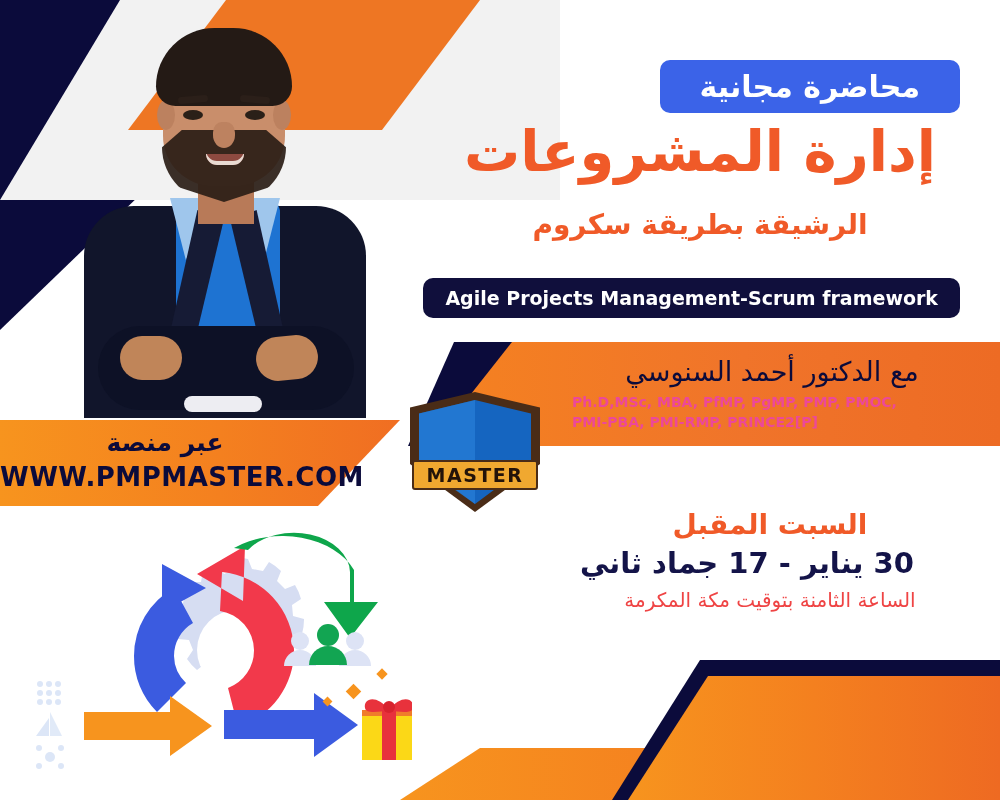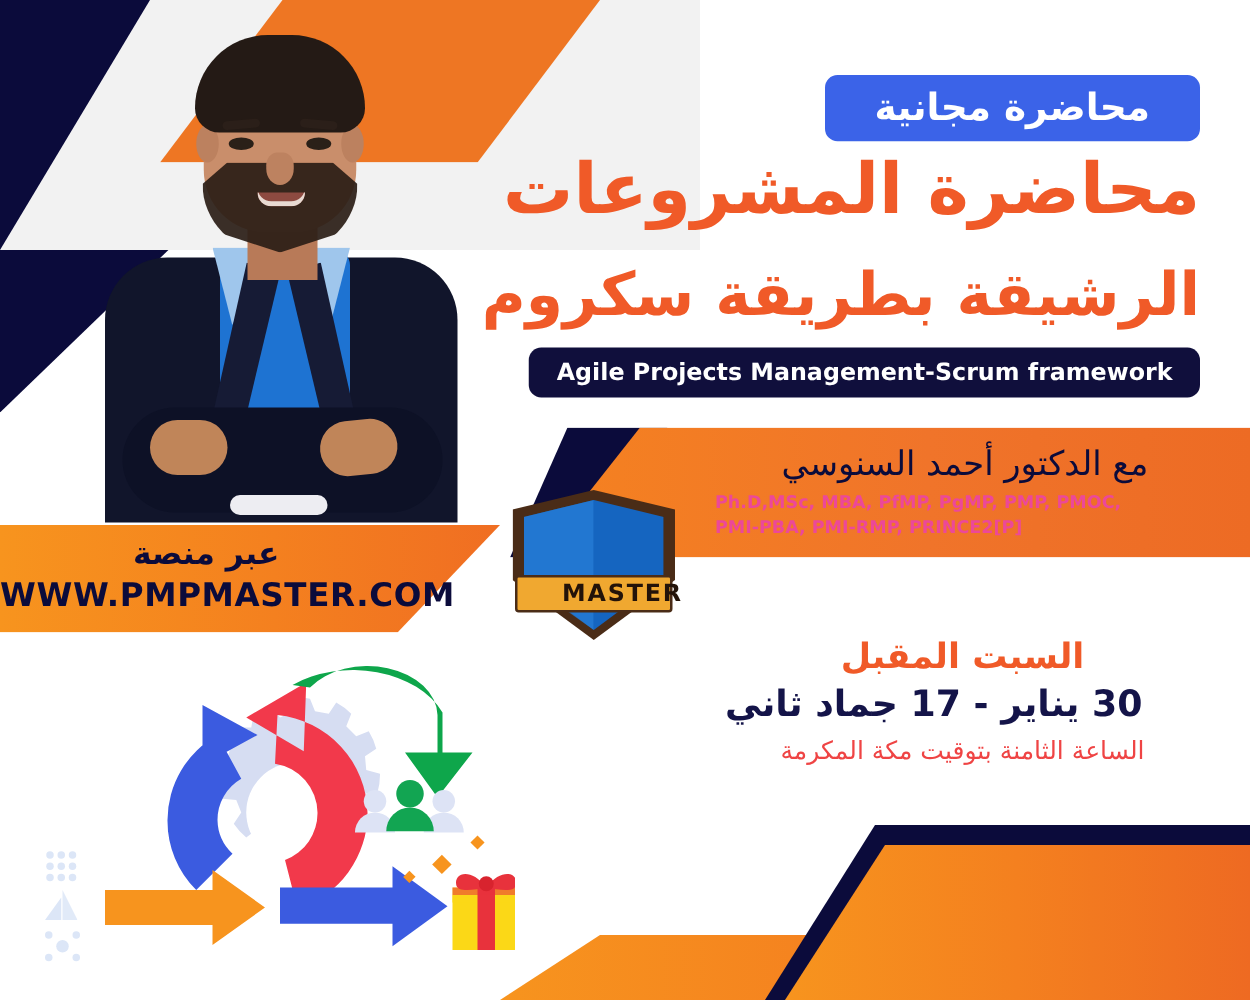--- a/index.html
+++ b/index.html
@@ -133,21 +133,21 @@
   }
   .main-title {
     position:absolute; right:40px; top:122px; width:520px;
     text-align:center; direction:rtl;
     color:#F05A28; font-size:56px; font-weight:bold;
     line-height:1.08; white-space:nowrap;
   }
   .sub-title {
     position:absolute; right:40px; top:210px; width:520px;
     text-align:center; direction:rtl;
-    color:#F05A28; font-size:48px; font-weight:bold;
+    color:#F05A28; font-size:28px; font-weight:bold;
     line-height:1.1; white-space:nowrap;
   }
   .en-banner {
     position:absolute; right:40px; top:278px;
     background:#100F3C; color:#ffffff;
     padding:9px 22px; border-radius:10px;
     font-size:19px; font-weight:bold; white-space:nowrap;
   }
 
   
@@ -214,21 +214,21 @@
     font-size:38px; font-weight:bold; letter-spacing:-1px;
     -webkit-text-stroke:1px #0D47A1;
   }
   .logo-ribbon {
     position:absolute; left:12px; top:68px; width:126px; height:30px;
     background:#F0A830; border:2px solid #4A2C17; border-radius:3px;
   }
   .logo-master {
     position:absolute; left:12px; top:72px; width:126px;
     text-align:center; color:#231309;
-    font-size:19px; font-weight:bold; letter-spacing:1.5px;margin-left:23px;
+    font-size:19px; font-weight:bold; letter-spacing:1.5px;
   }
 
   
   .date-head {
     position:absolute; right:40px; top:508px; width:380px;
     text-align:center; direction:rtl;
     color:#F05A28; font-size:28px; font-weight:bold;
   }
   .date-main {
     position:absolute; right:40px; top:546px; width:380px;
@@ -297,21 +297,21 @@
     <div class="ph-nose"></div>
     <div class="ph-mouth"></div>
     <div class="ph-arm"></div>
     <div class="ph-hand-l"></div>
     <div class="ph-hand-r"></div>
     <div class="ph-cuff"></div>
   </div>
 
   <div class="free-badge">محاضرة مجانية</div>
 
-  <div class="main-title">محاضرة المشروعات</div>
+  <div class="main-title">إدارة المشروعات</div>
 
   <div class="sub-title">الرشيقة بطريقة سكروم</div>
 
   <div class="en-banner">Agile Projects Management-Scrum framework</div>
 
   <div class="instructor-navy"></div>
   <div class="instructor-band"></div>
   <div class="instructor-name">مع الدكتور أحمد السنوسي</div>
   <div class="instructor-creds">
     <div>Ph.D,MSc, MBA, PfMP, PgMP, PMP, PMOC,</div>

